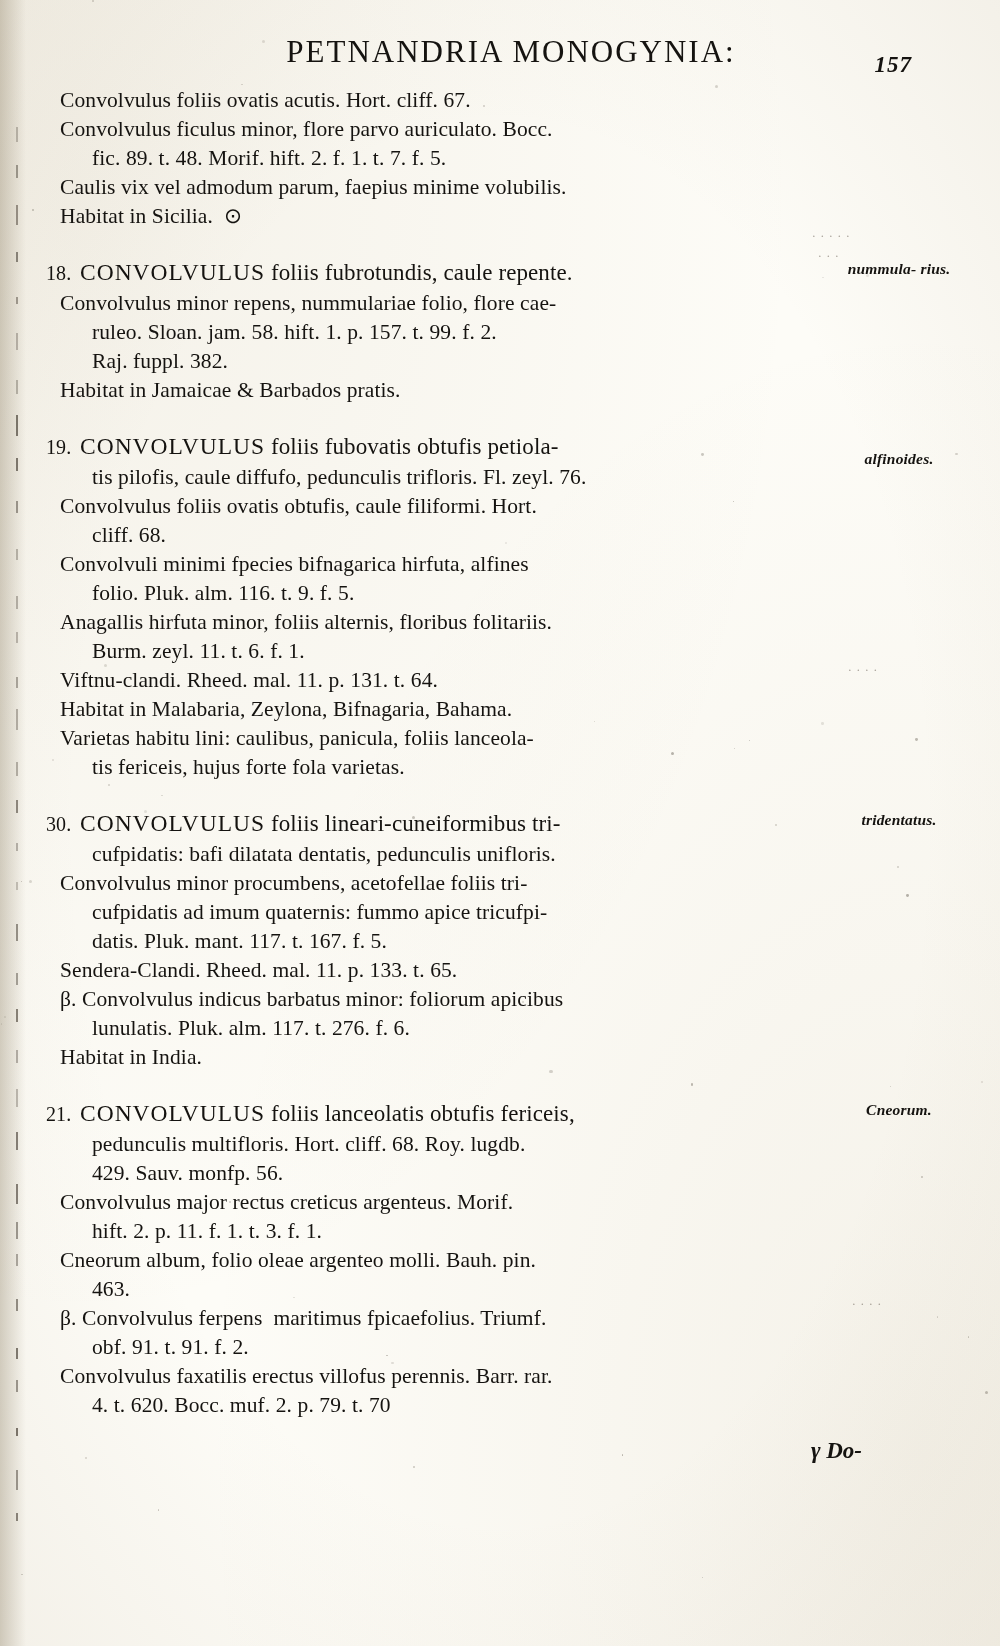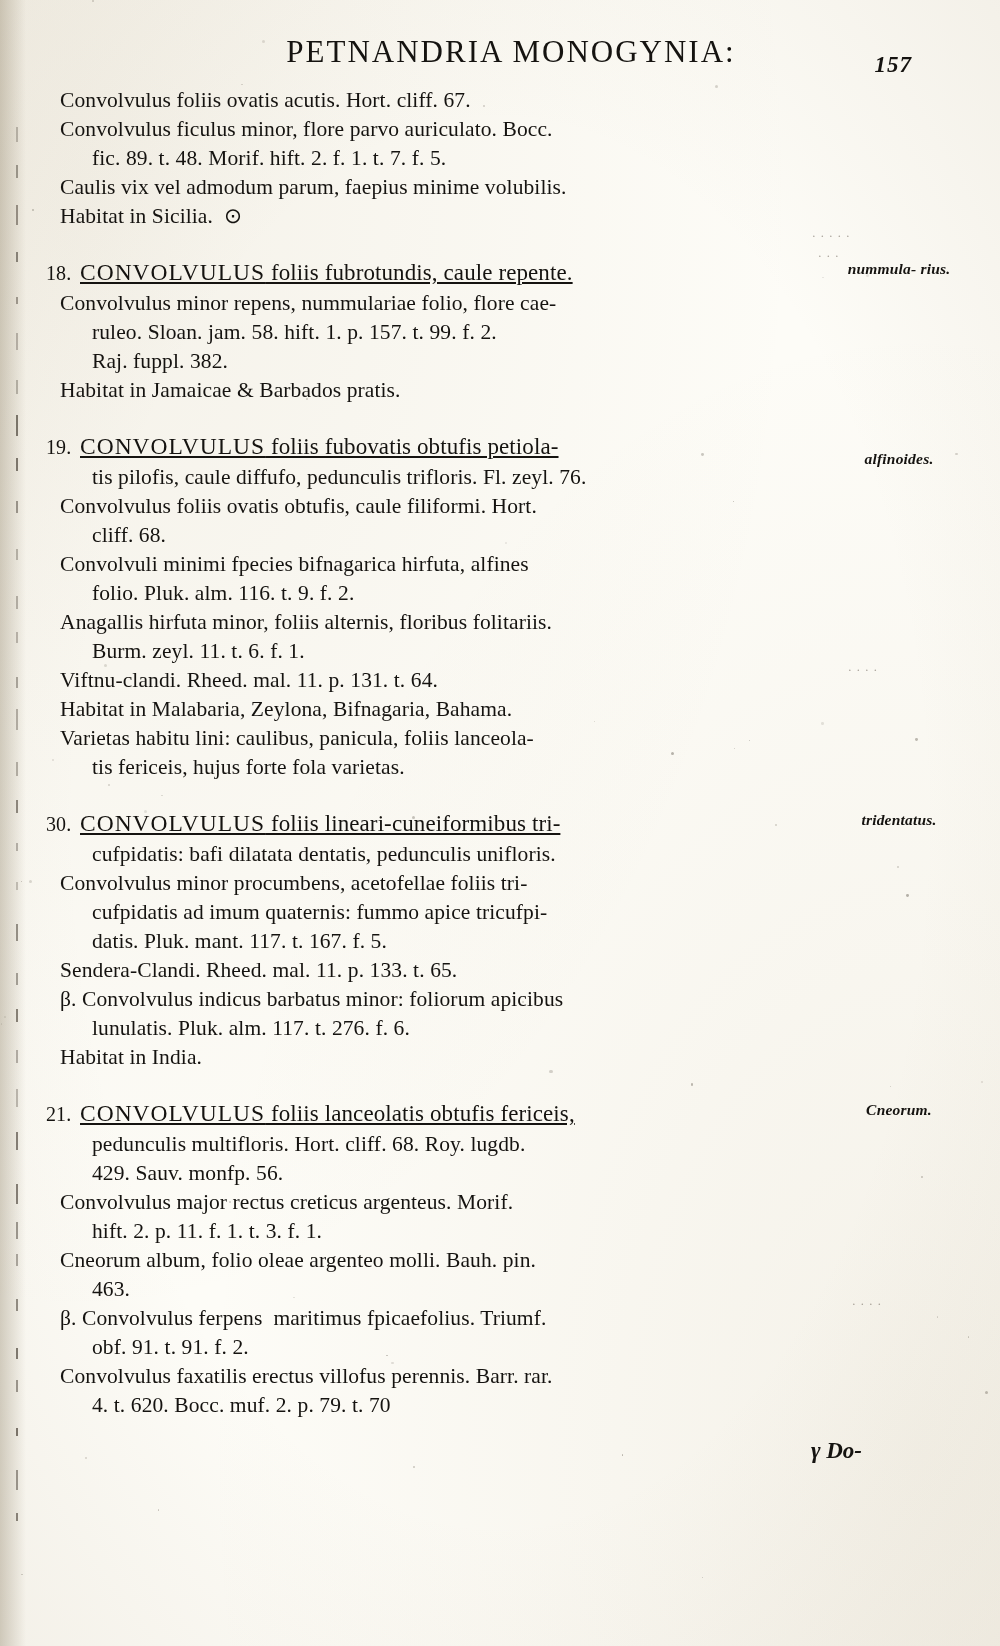--- a/index.html
+++ b/index.html
@@ -95,21 +95,20 @@
     letter-spacing: .1px;
   }
   .ind0 { padding-left: 14px; }
   .ind1 { padding-left: 46px; }
 
   .heading-line {
     font-size: 23px;
     line-height: 31px;
     padding-left: 0;
     white-space: pre-wrap;
-    text-decoration: underline;
   }
   .num {
     display: inline-block;
     min-width: 34px;
     font-size: 20px;
   }
   .genus {
     letter-spacing: 1.0px;
     font-size: 23.5px;
   }
@@ -219,21 +218,21 @@
           <div class="line ind0">Habitat in Jamaicae &amp; Barbados pratis.</div>
           <div class="margin-note" style="top: 2px;">nummula-
 rius.</div>
         </div>
         <div class="entry">
           <div class="line heading-line"><span class="num">19. </span><span class="genus">CONVOLVULUS</span><span> foliis fubovatis obtufis petiola-</span></div>
           <div class="line ind1">tis pilofis, caule diffufo, pedunculis trifloris. Fl. zeyl. 76.</div>
           <div class="line ind0">Convolvulus foliis ovatis obtufis, caule filiformi. Hort.</div>
           <div class="line ind1">cliff. 68.</div>
           <div class="line ind0">Convolvuli minimi fpecies bifnagarica hirfuta, alfines</div>
-          <div class="line ind1">folio. Pluk. alm. 116. t. 9. f. 2.</div>
+          <div class="line ind1">folio. Pluk. alm. 116. t. 9. f. 5.</div>
           <div class="line ind0">Anagallis hirfuta minor, foliis alternis, floribus folitariis.</div>
           <div class="line ind1">Burm. zeyl. 11. t. 6. f. 1.</div>
           <div class="line ind0">Viftnu-clandi. Rheed. mal. 11. p. 131. t. 64.</div>
           <div class="line ind0">Habitat in Malabaria, Zeylona, Bifnagaria, Bahama.</div>
           <div class="line ind0">Varietas habitu lini: caulibus, panicula, foliis lanceola-</div>
           <div class="line ind1">tis fericeis, hujus forte fola varietas.</div>
           <div class="margin-note" style="top: 18px;">alfinoides.</div>
         </div>
         <div class="entry">
           <div class="line heading-line"><span class="num">30. </span><span class="genus">CONVOLVULUS</span><span> foliis lineari-cuneiformibus tri-</span></div>

